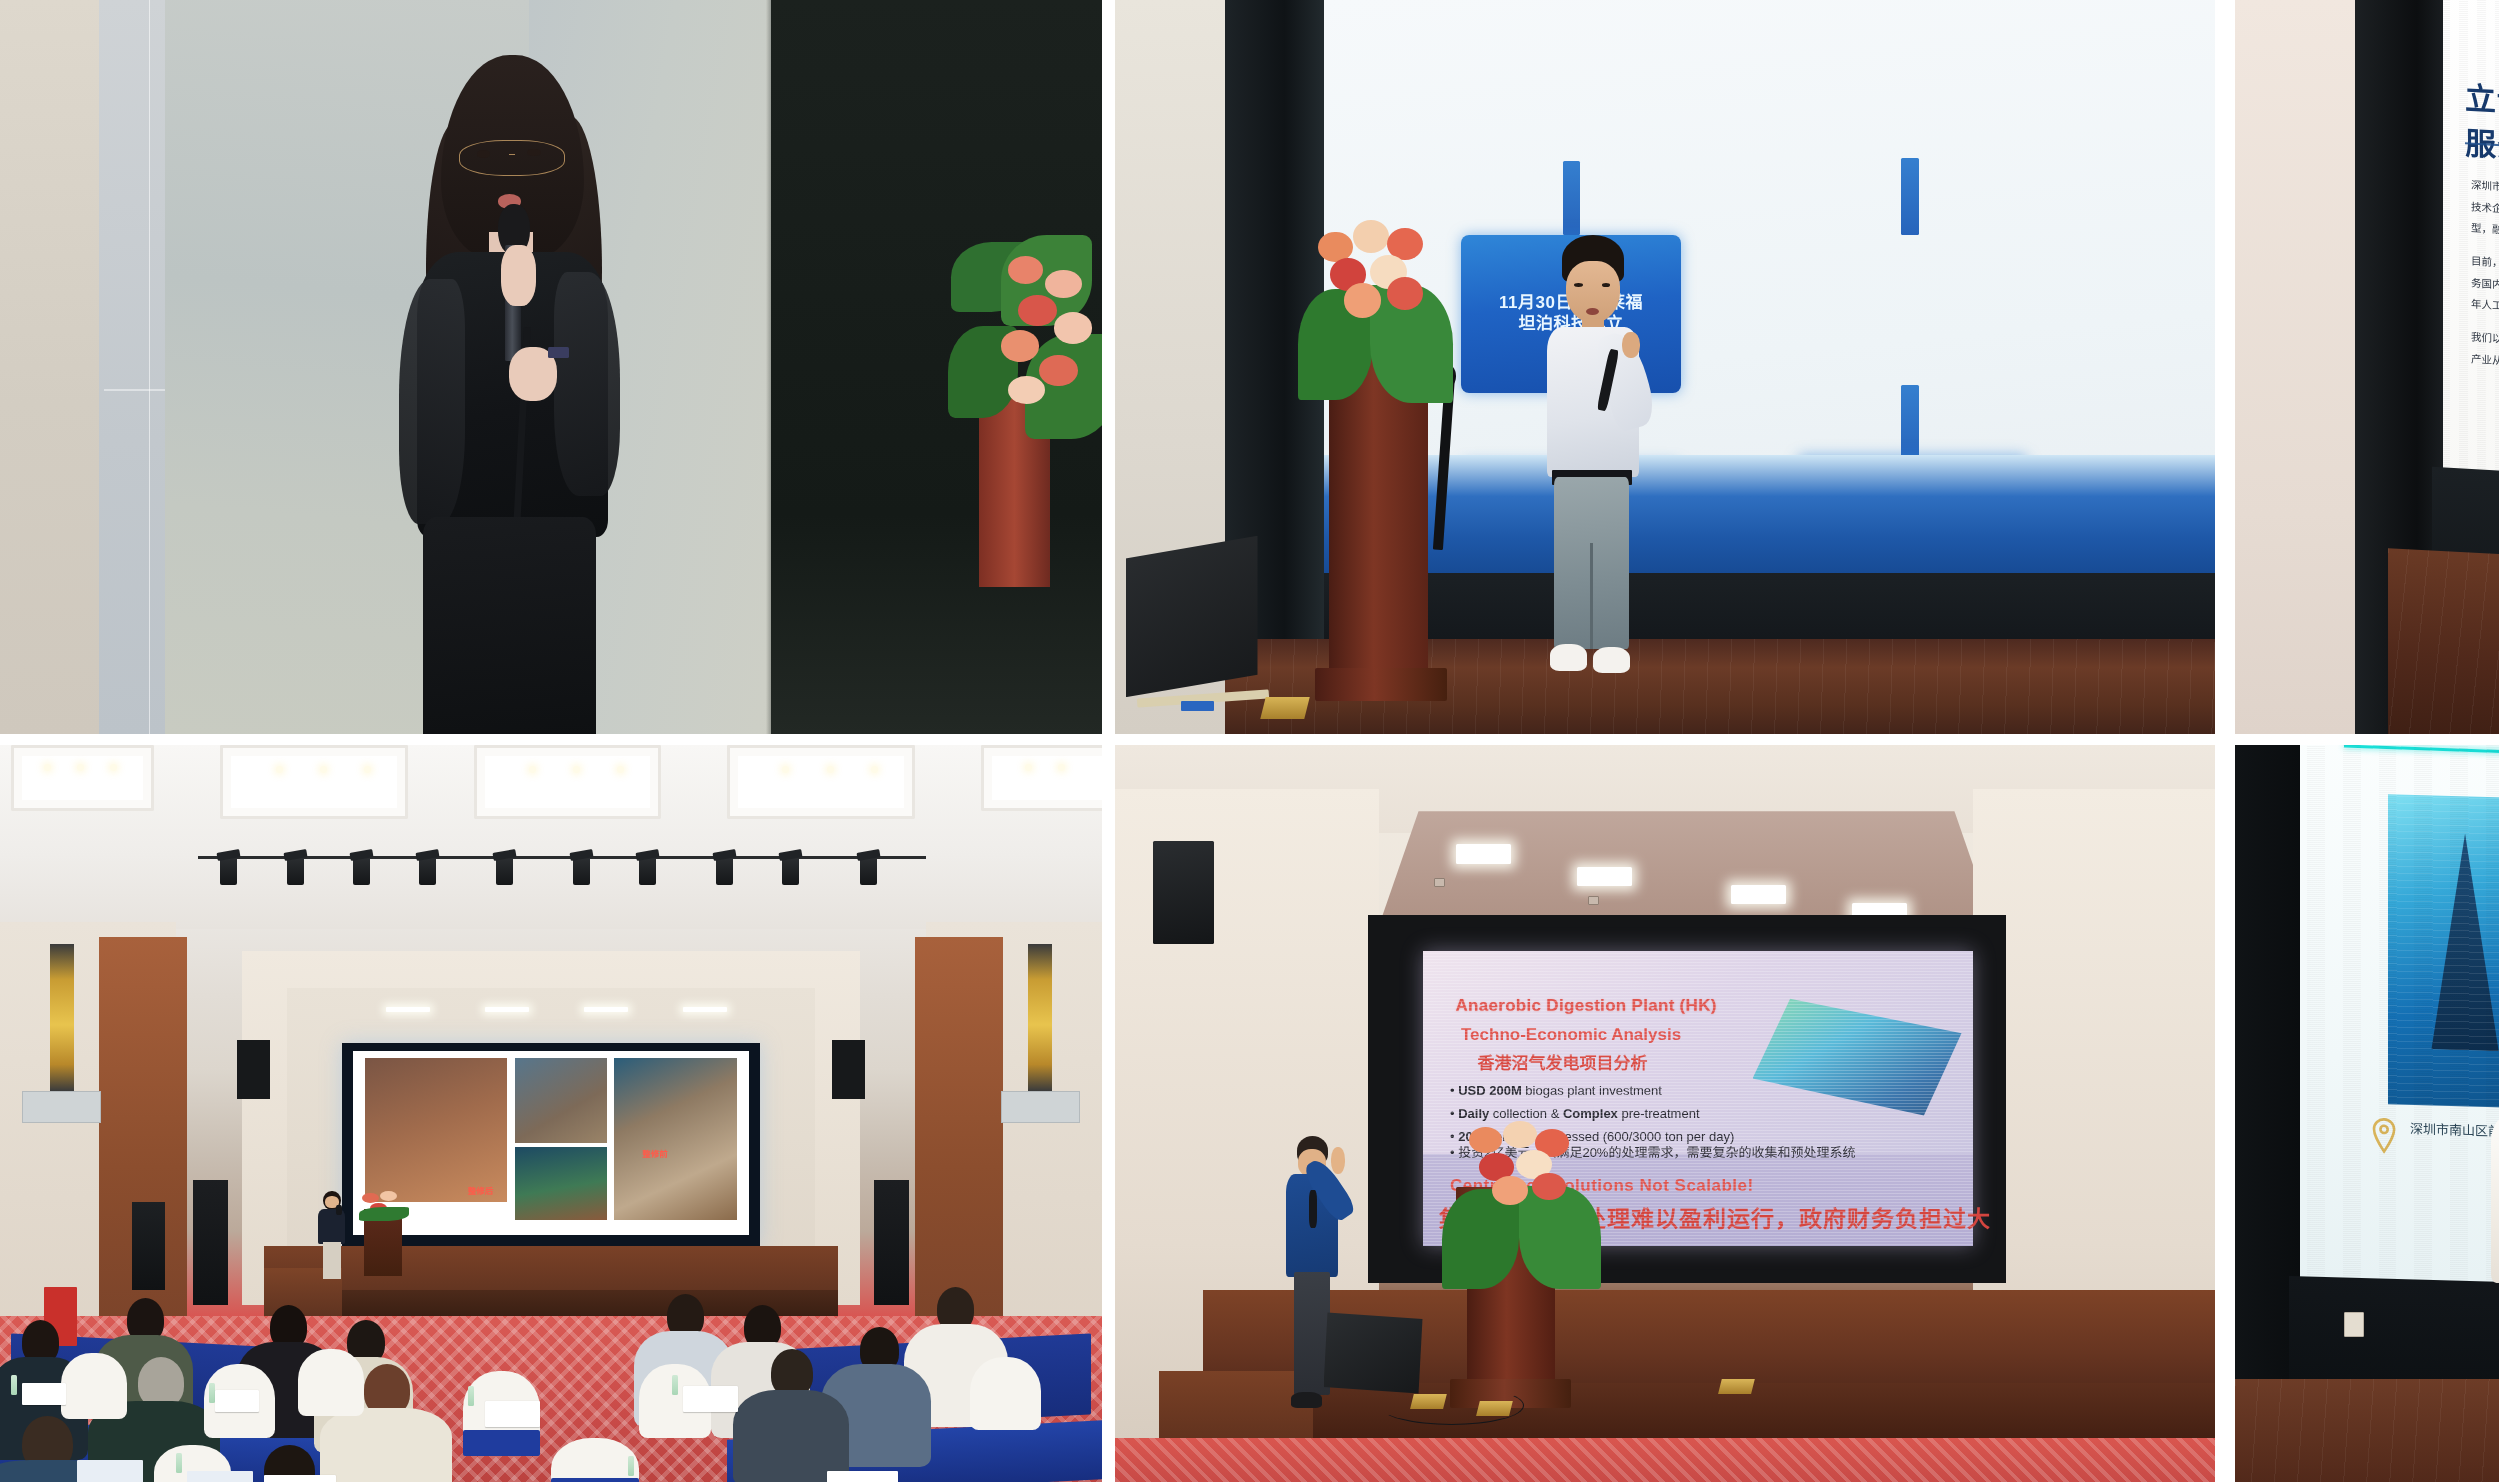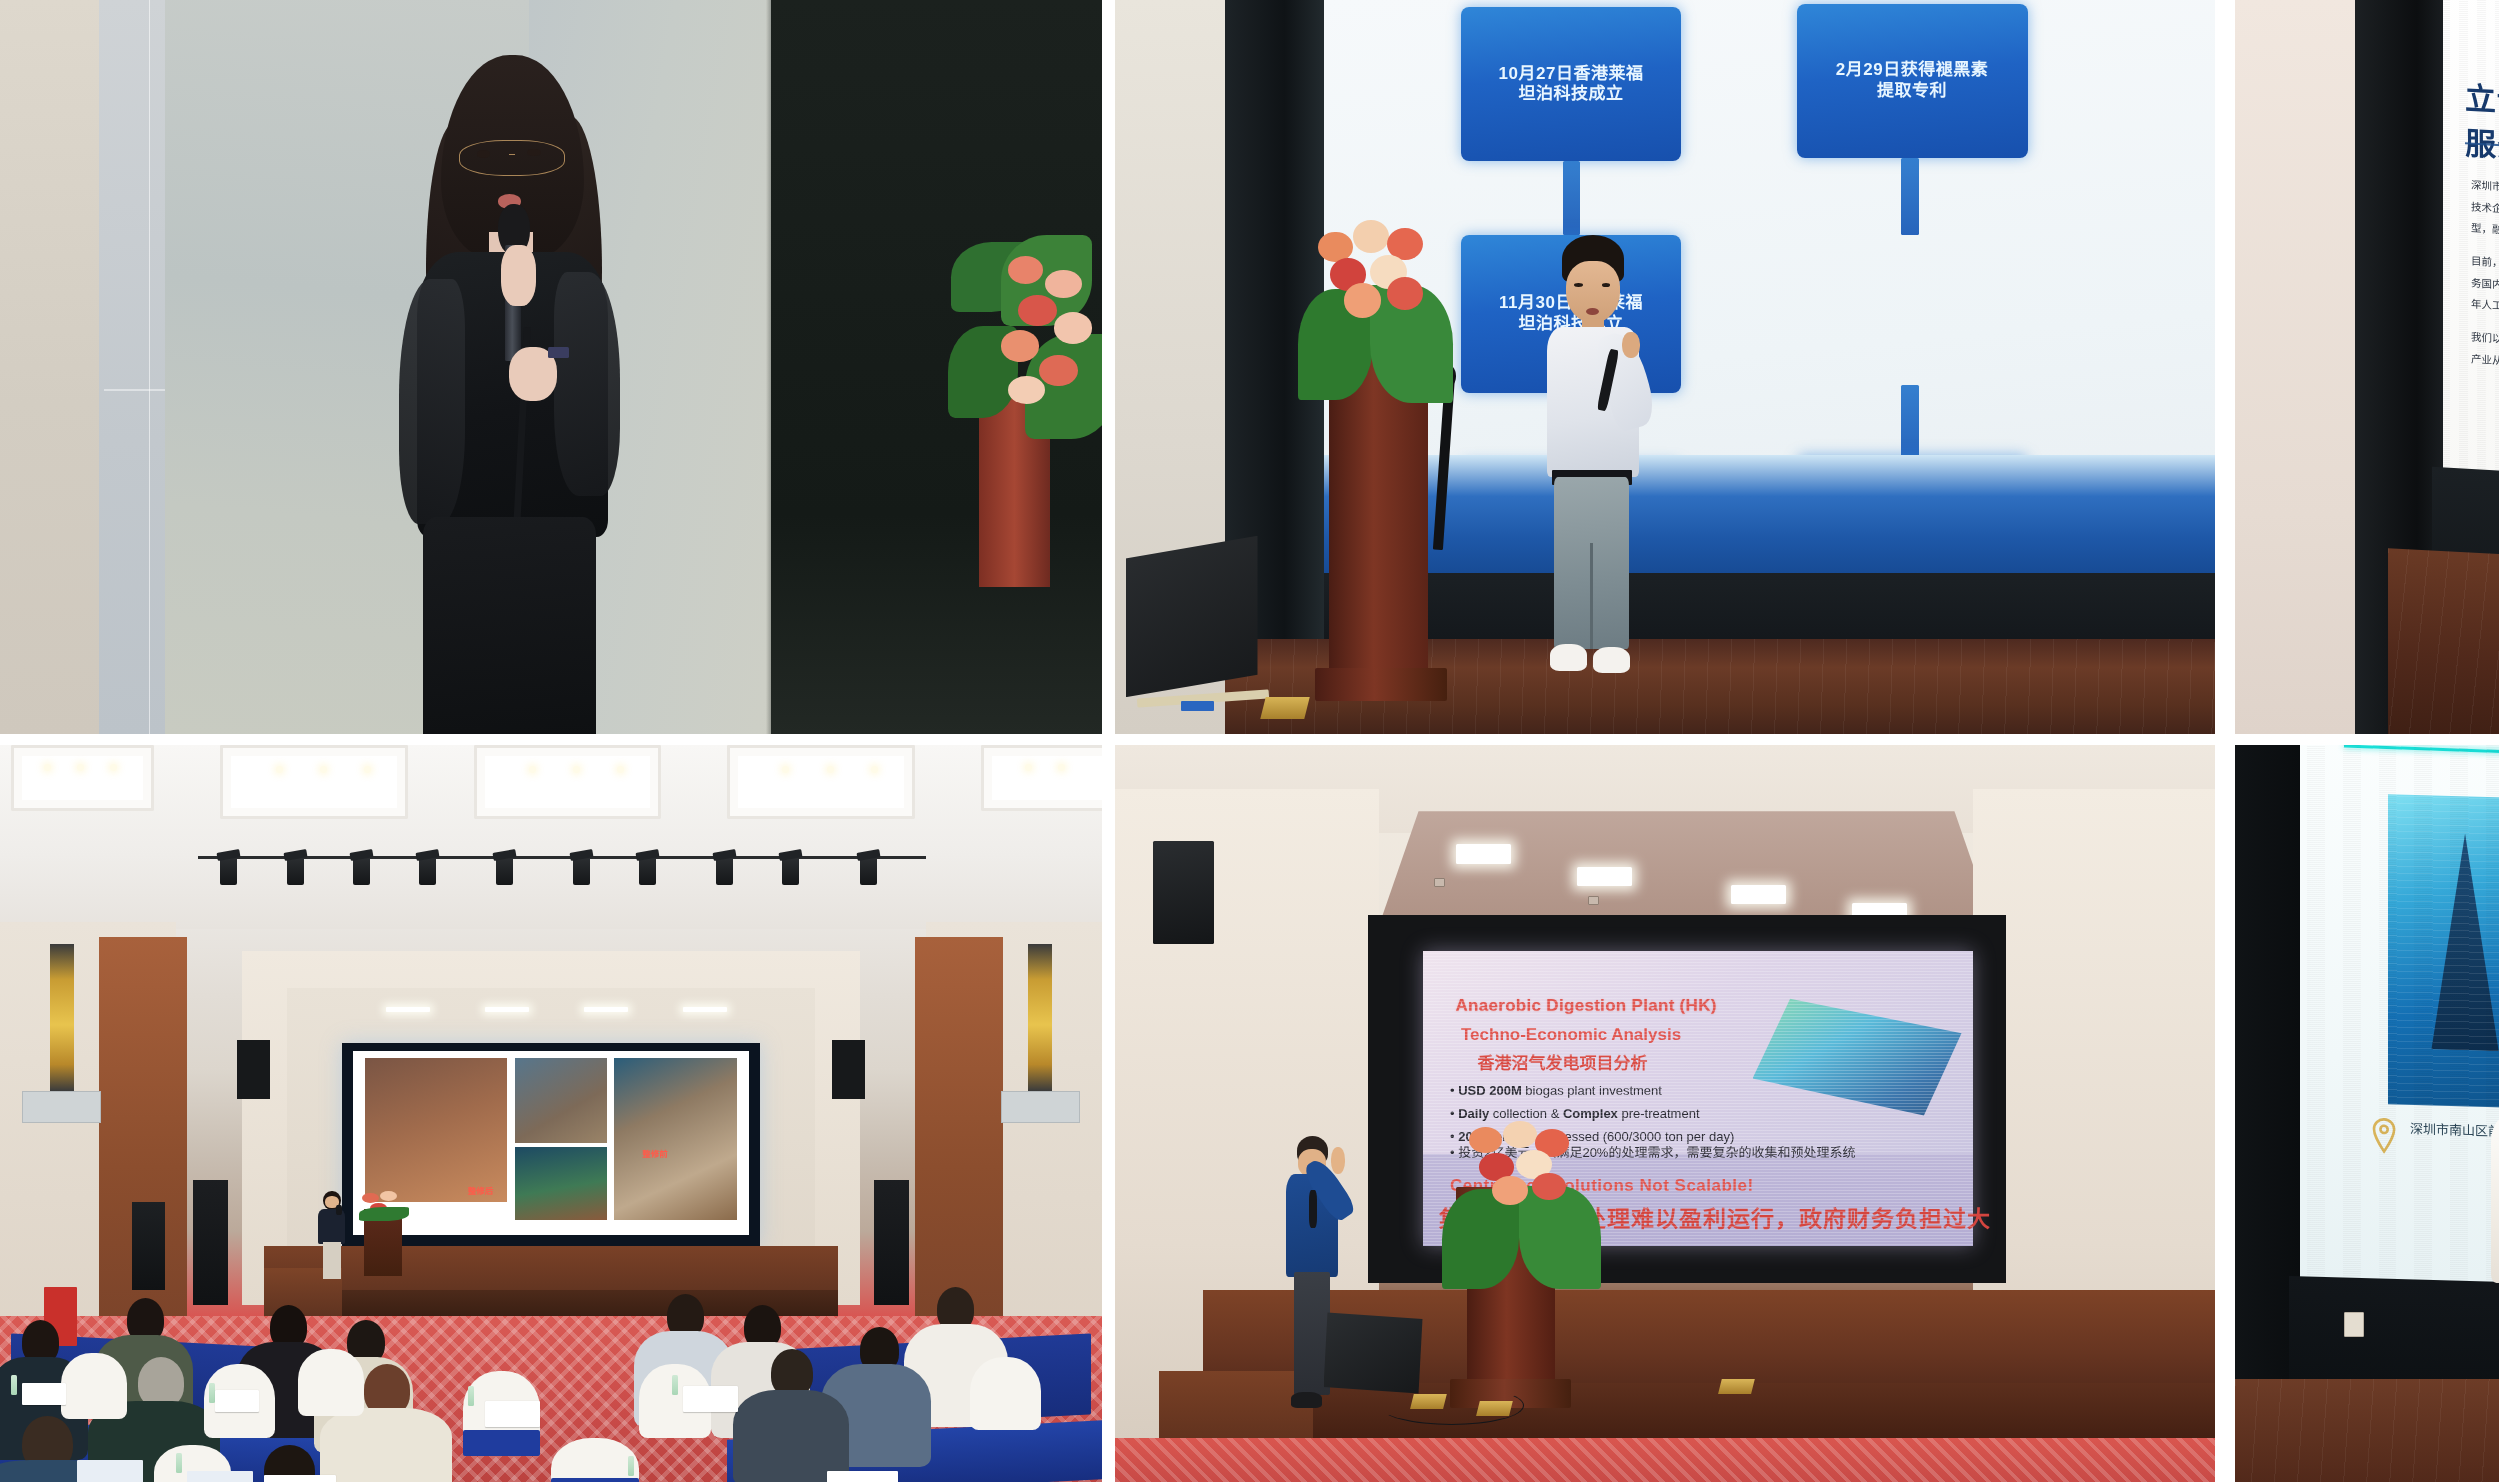--- a/index.html
+++ b/index.html
@@ -282,28 +282,20 @@
   </div>
 
   <div class="gut" style="grid-column:2;grid-row:1;"></div>
   <div class="gut" style="grid-column:4;grid-row:1;"></div>
 
   <div class="cell c2 p2">
     <div class="abs wallL"></div>
     <div class="abs pillar"></div>
     <div class="abs screen"></div>
 
-    <div class="tlbox f-lg" style="left:31.5%;top:1%;width:20%;height:21%;">
-      <span>10月27日香港莱福</span>
-      <span>坦泊科技成立</span>
-    </div>
-    <div class="tlbox f-lg" style="left:62%;top:0.5%;width:21%;height:21%;">
-      <span>2月29日获得褪黑素</span>
-      <span>提取专利</span>
-    </div>
     <div class="tlconn" style="left:40.8%;top:22%;width:1.5%;height:10%;"></div>
     <div class="tlconn" style="left:71.5%;top:21.5%;width:1.6%;height:10.5%;"></div>
 
     <div class="tlbox f-lg" style="left:31.5%;top:32%;width:20%;height:21.5%;">
       <span>11月30日深圳莱福</span>
       <span>坦泊科技成立</span>
     </div>
     <div class="tlconn" style="left:40.8%;top:53%;width:1.5%;height:10%;"></div>
     <div class="tlconn" style="left:71.5%;top:52.5%;width:1.6%;height:10.5%;"></div>
     <div class="tlconn" style="left:41%;top:66%;width:31%;height:2.4%;"></div>

